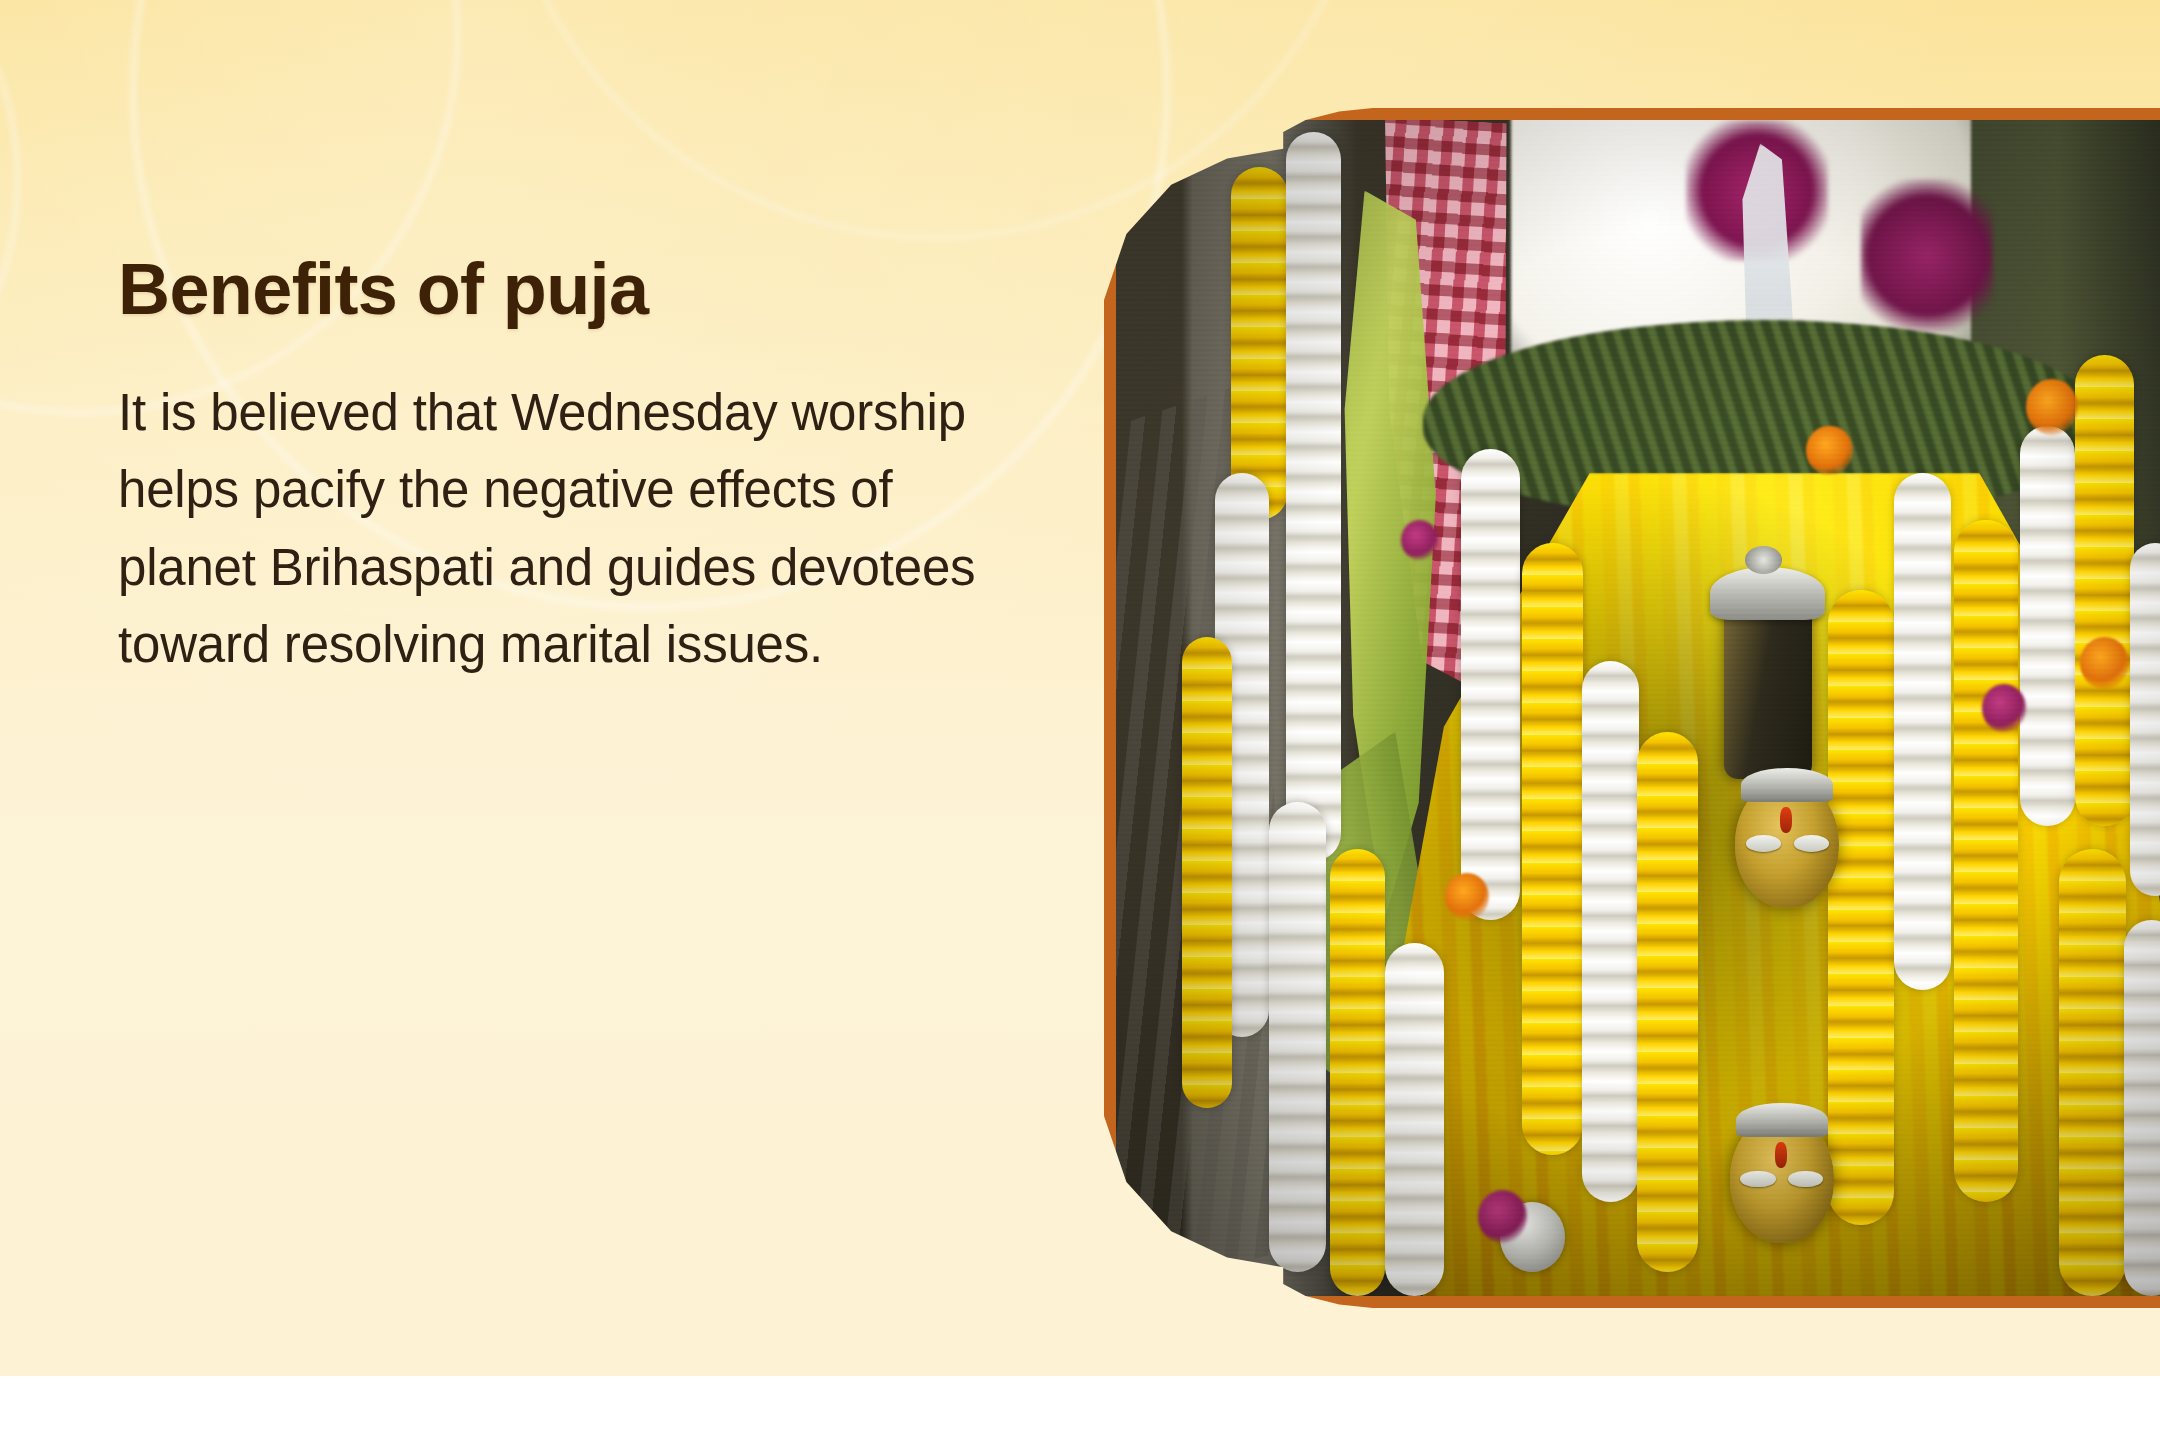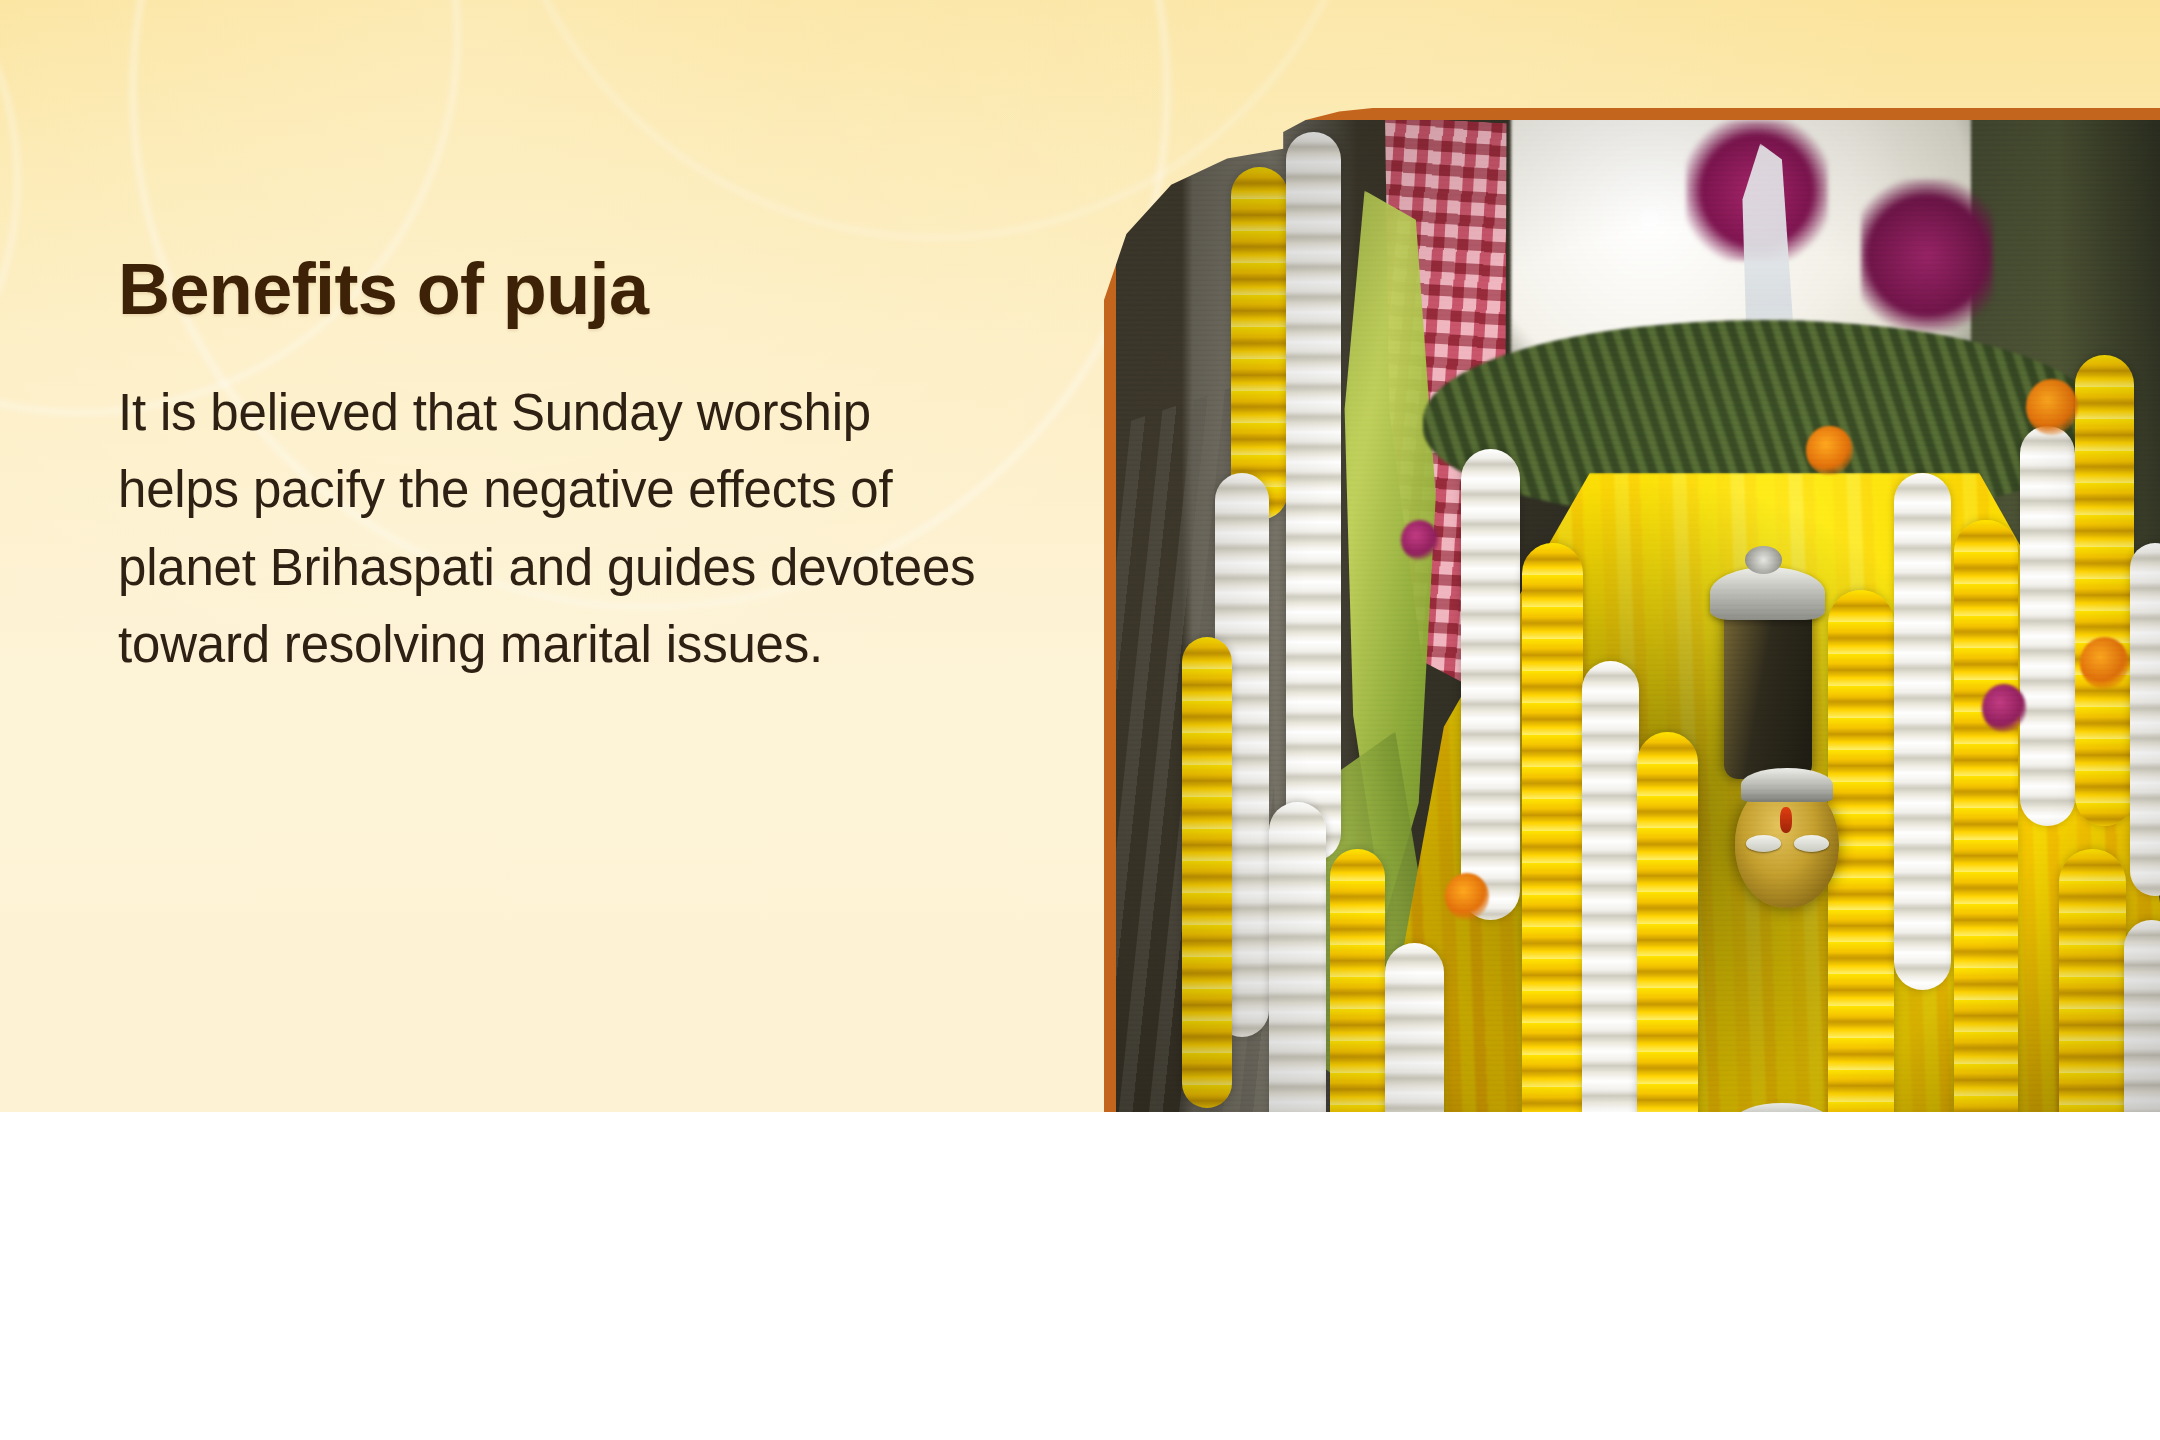--- a/index.html
+++ b/index.html
@@ -5,21 +5,21 @@
   * { margin:0; padding:0; box-sizing:border-box; }
 
   html, body {
     width:2160px; height:1440px;
     overflow:hidden;
     font-family:"Liberation Sans", sans-serif;
   }
 
   #slide {
     position:relative;
-    width:2160px; height:1112px;
+    width:2160px; height:1376px;
     background:
       linear-gradient(180deg,
         #FBE39A 0%,
         #FCE9AE 14%,
         #FDEEC2 30%,
         #FDF1CE 46%,
         #FDF3D6 62%,
         #FDF2D4 100%);
     overflow:hidden;
   }
@@ -354,21 +354,21 @@
 <div id="slide">
 
   <div class="deco-ring ring-a"></div>
   <div class="deco-ring ring-b"></div>
   <div class="deco-ring ring-c"></div>
   <div class="deco-ring ring-d"></div>
   <div class="deco-wash"></div>
 
   <div class="text-col">
     <h1 class="page-title">Benefits of puja</h1>
-    <p class="body-copy">It is believed that Sunday worship helps pacify the negative effects of planet Brihaspati and guides devotees toward resolving marital issues.</p>
+    <p class="body-copy">It is believed that Wednesday worship helps pacify the negative effects of planet Brihaspati and guides devotees toward resolving marital issues.</p>
   </div>
 
   <div class="photo-frame">
     <div class="photo-inner">
 
       <div class="ph-layer ph-bg"></div>
       <div class="ph-layer ph-stone"></div>
       <div class="ph-layer ph-steps"></div>
 
       <div class="ph-cloth"></div>

